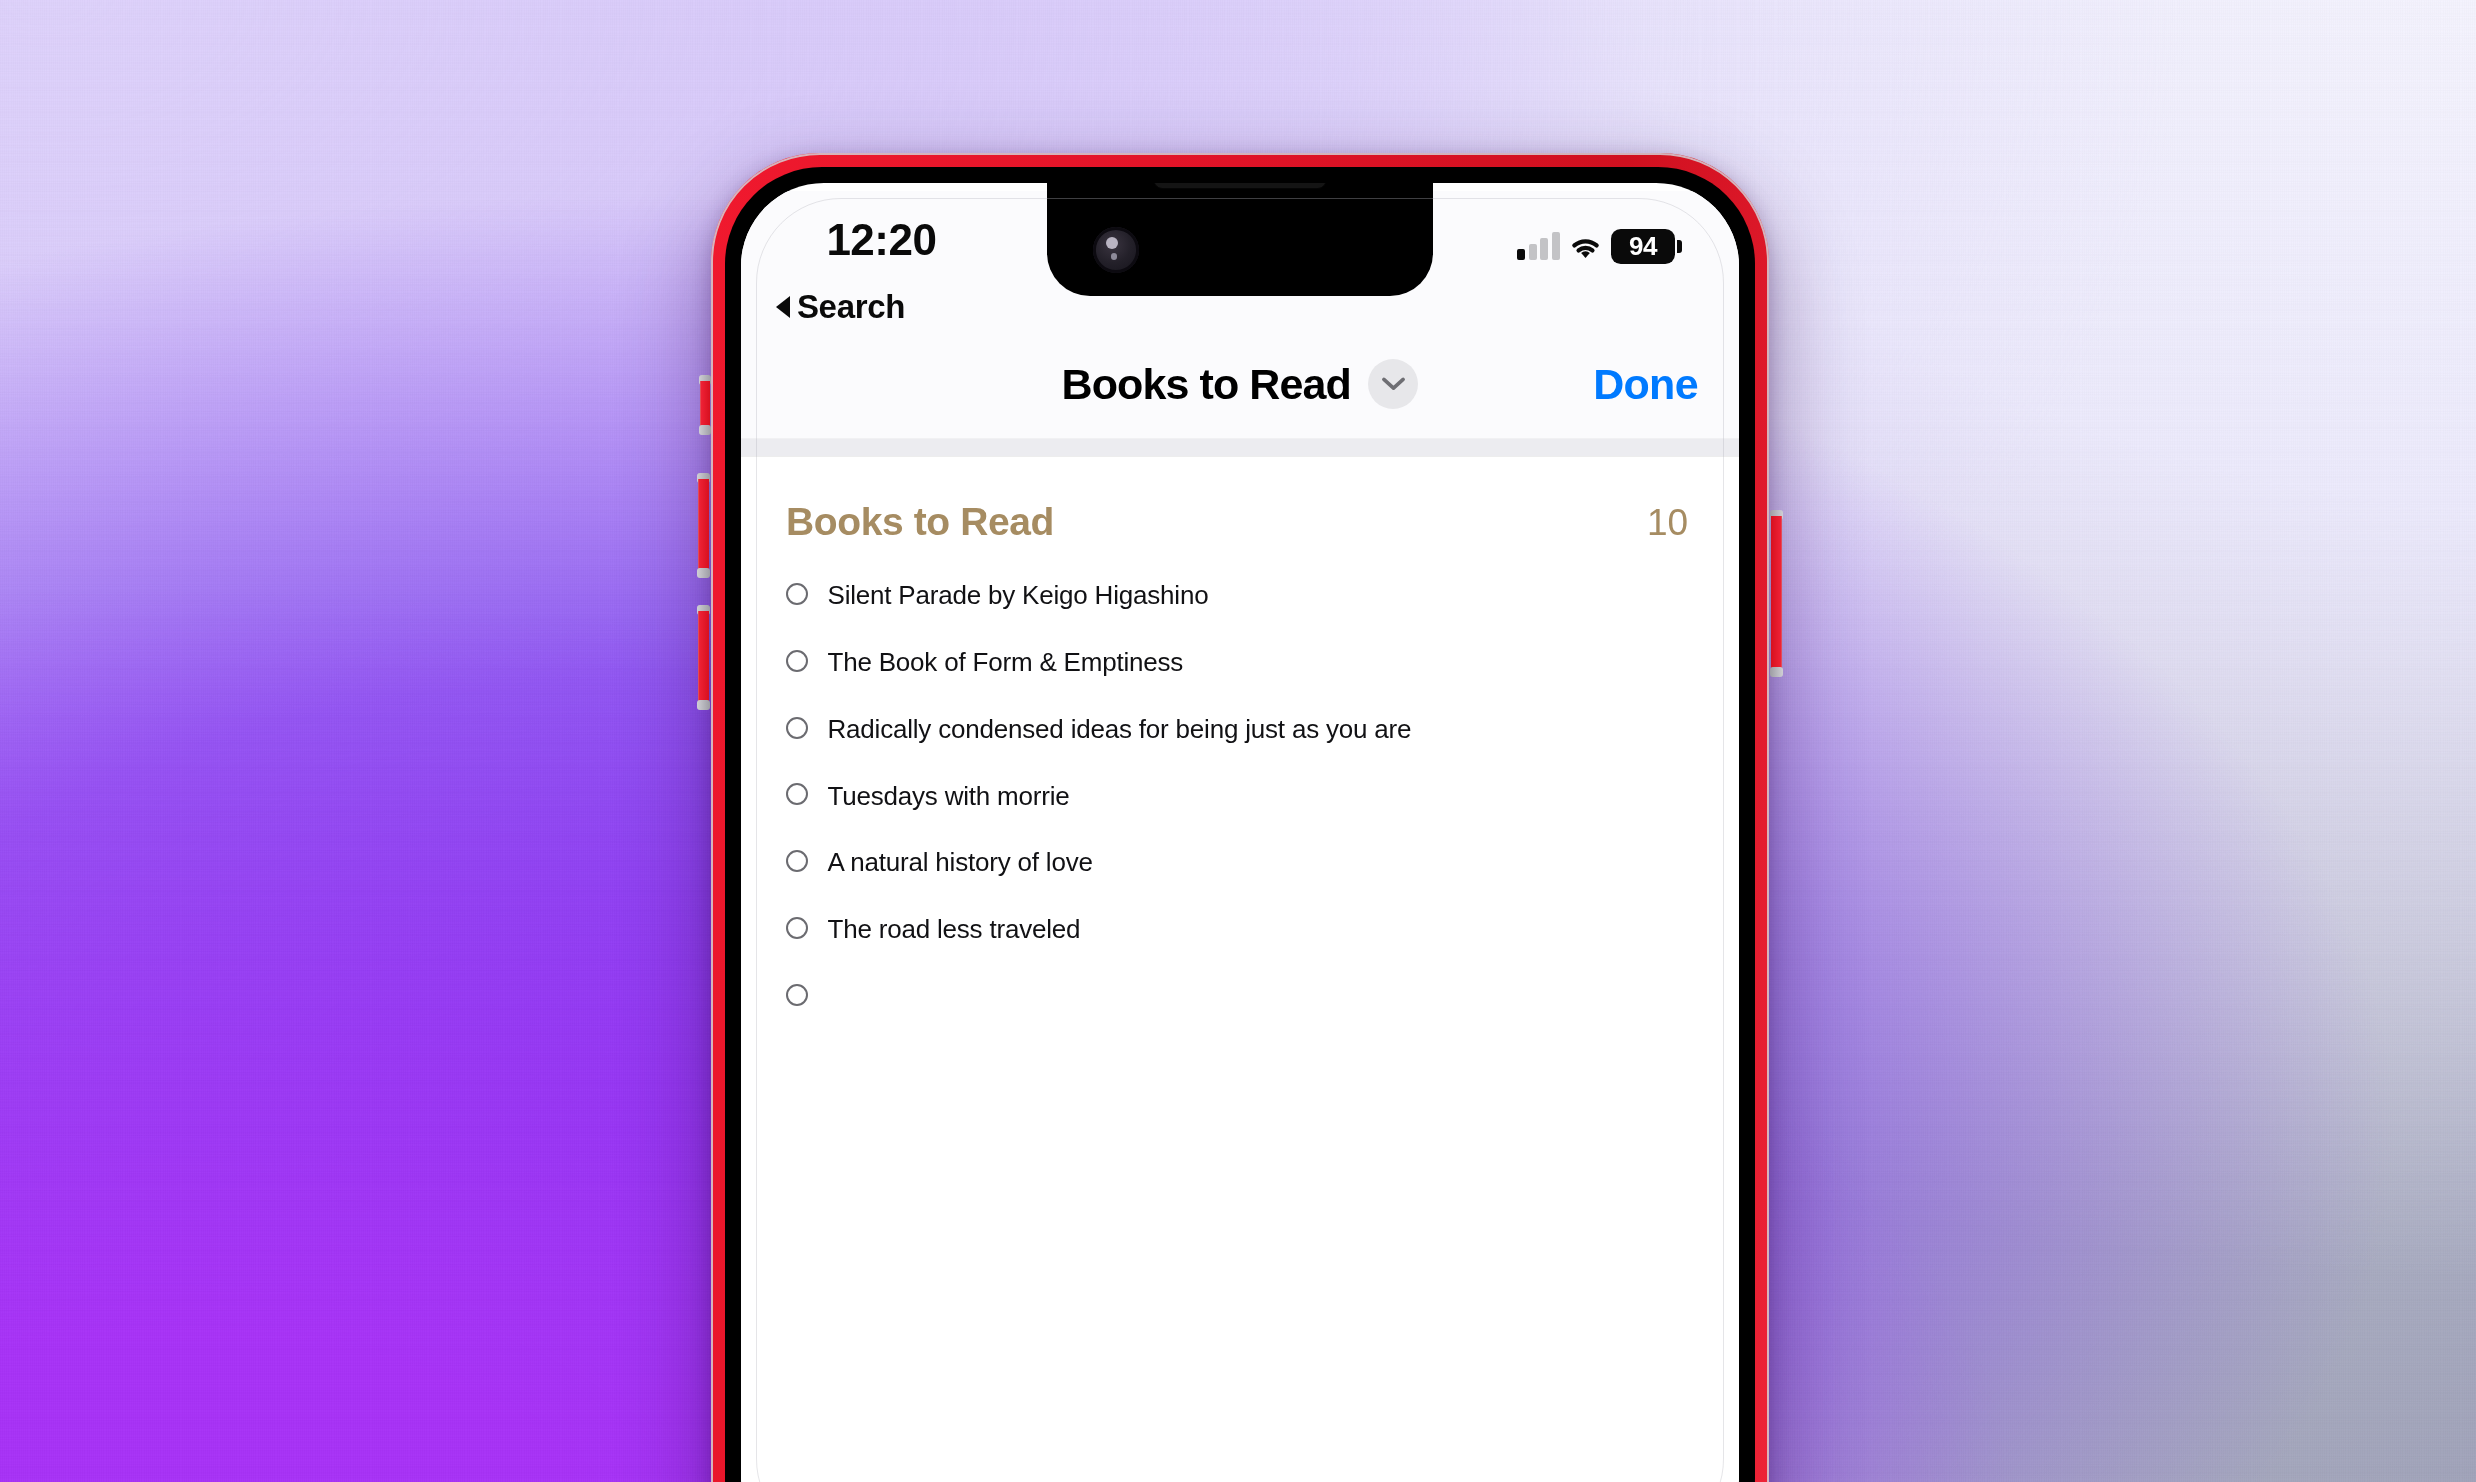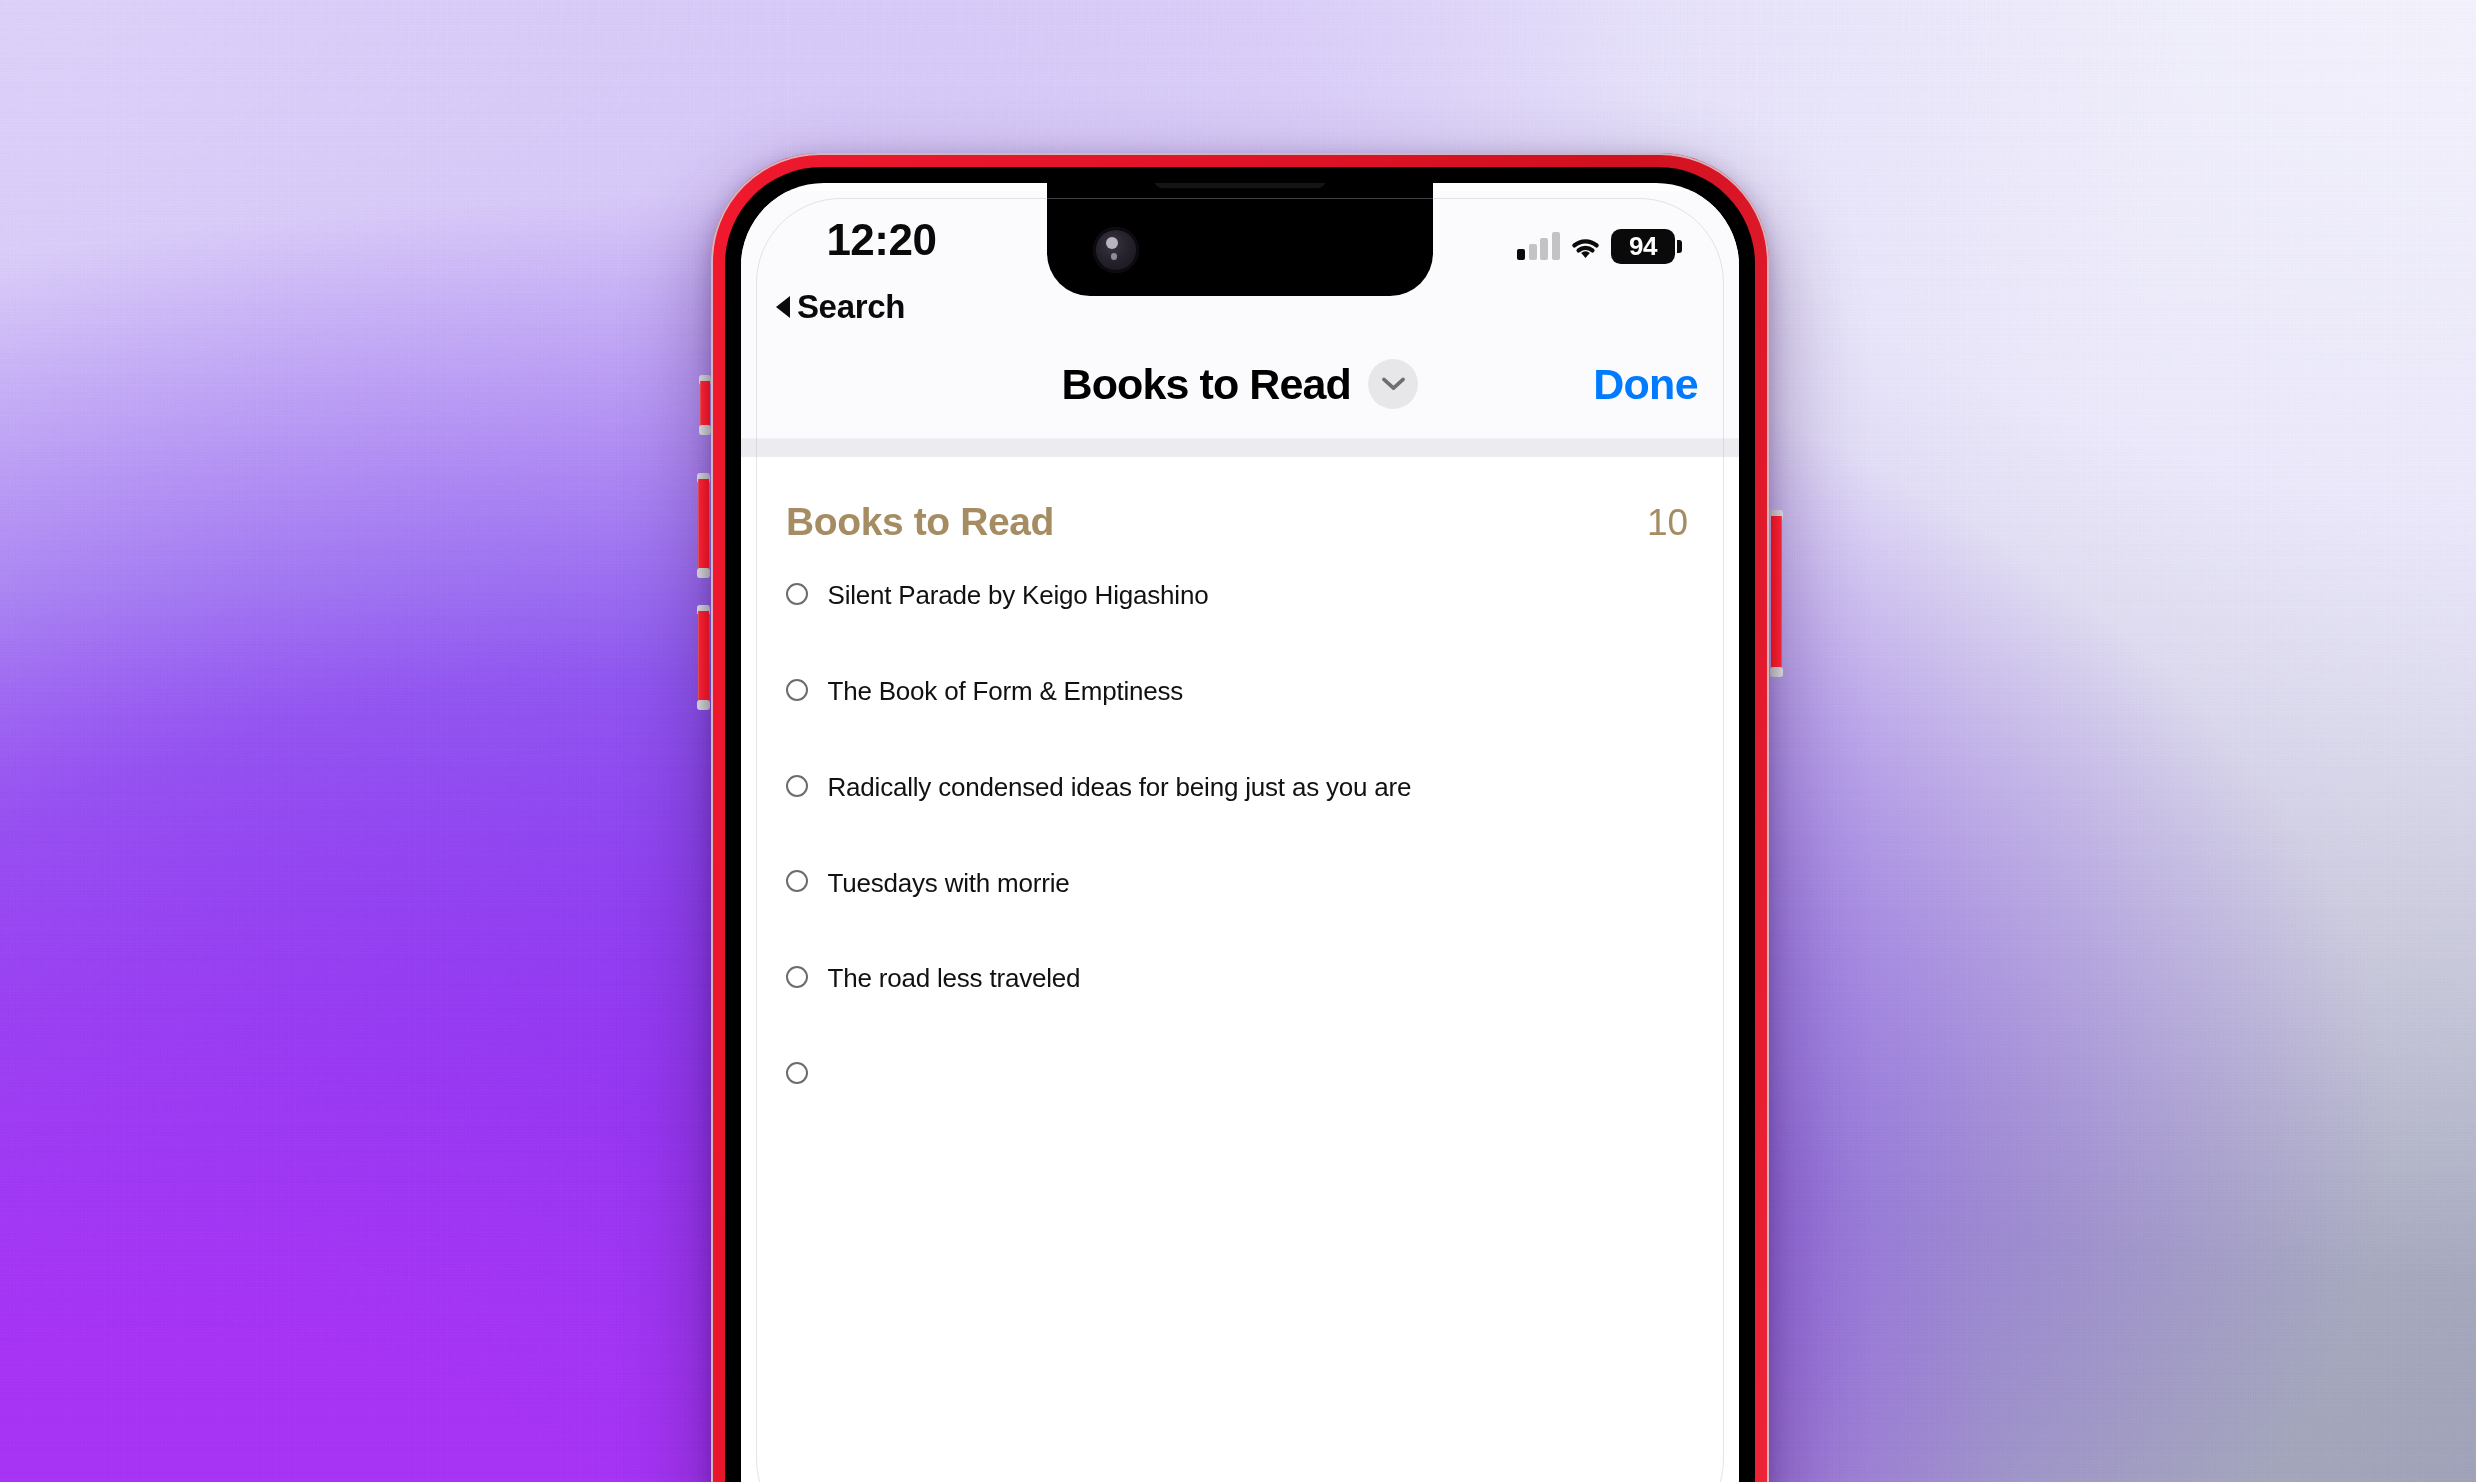--- a/index.html
+++ b/index.html
@@ -201,21 +201,20 @@
   }
   #list-count {
     font-size:37px; font-weight:400; color:#a68c62;
   }
 
   .checklist { list-style:none; }
   .check-item {
     display:flex; align-items:flex-start; gap:19.4px;
     min-height:49px;
     padding-top:1.9px;
-    margin-top:29px;
   }
   .check-circle {
     flex:0 0 auto;
     width:22px; height:22px; border-radius:50%;
     border:2.3px solid #6b6b70;
     margin-top:7.8px;
     cursor:pointer;
     background:transparent;
   }
   .check-text {
@@ -426,20 +425,27 @@
               <li class="check-item">
                 <span class="check-circle"></span>
                 <div class="item-block">
                   <div class="check-text">Tuesdays with morrie</div>
                   <div class="item-spacer"></div>
                 </div>
               </li>
               <li class="check-item">
                 <span class="check-circle"></span>
                 <div class="item-block">
+                  <div class="check-text">A natural history of love</div>
+                  <div class="item-spacer"></div>
+                </div>
+              </li>
+              <li class="check-item">
+                <span class="check-circle"></span>
+                <div class="item-block">
                   <div class="check-text">The road less traveled</div>
                   <div class="item-spacer"></div>
                 </div>
               </li>
               <li class="check-item">
                 <span class="check-circle"></span>
                 <div class="item-block">
                   <div class="item-spacer"></div>
                 </div>
               </li>

